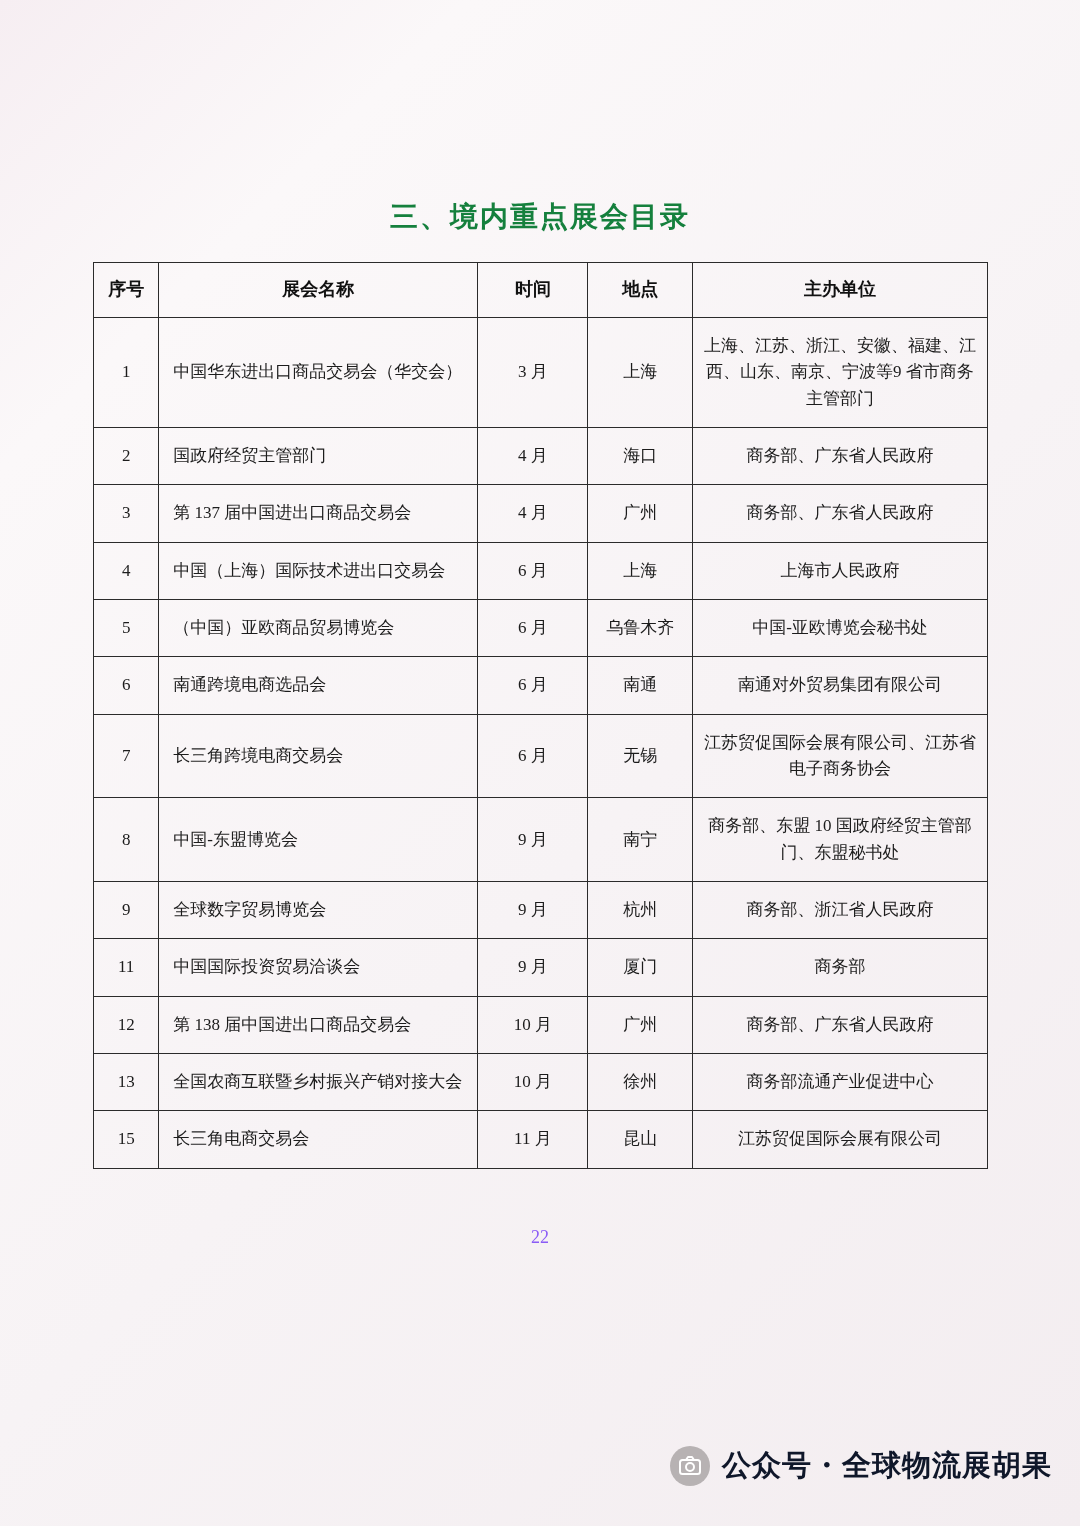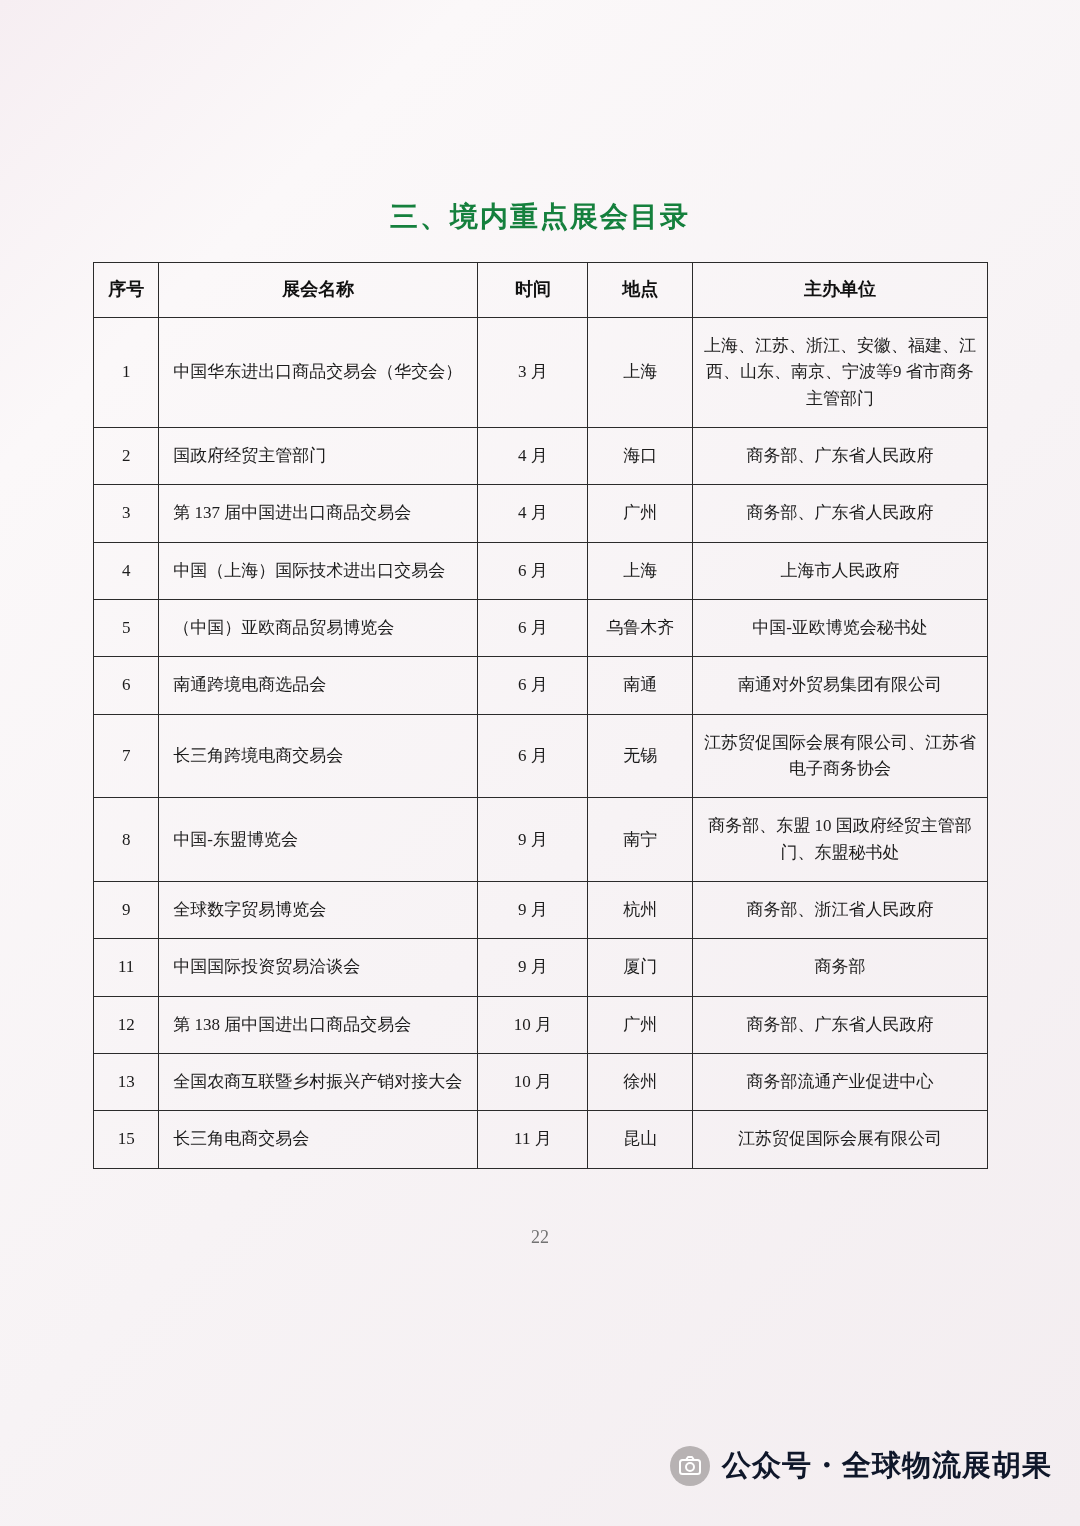--- a/index.html
+++ b/index.html
@@ -67,21 +67,21 @@
   }
   col.c-no   { width: 7.3%; }
   col.c-name { width: 35.7%; }
   col.c-time { width: 12.3%; }
   col.c-loc  { width: 11.7%; }
   col.c-org  { width: 33%; }
   .page-number {
     margin-top: 58px;
     text-align: center;
     font-size: 18px;
-    color: #737373;
+    color: #8b5cf6;
   }
   .watermark {
     position: absolute;
     right: 28px;
     bottom: 40px;
     display: flex;
     align-items: center;
     gap: 12px;
     font-family: "Liberation Sans", "DejaVu Sans", sans-serif;
     font-weight: bold;

